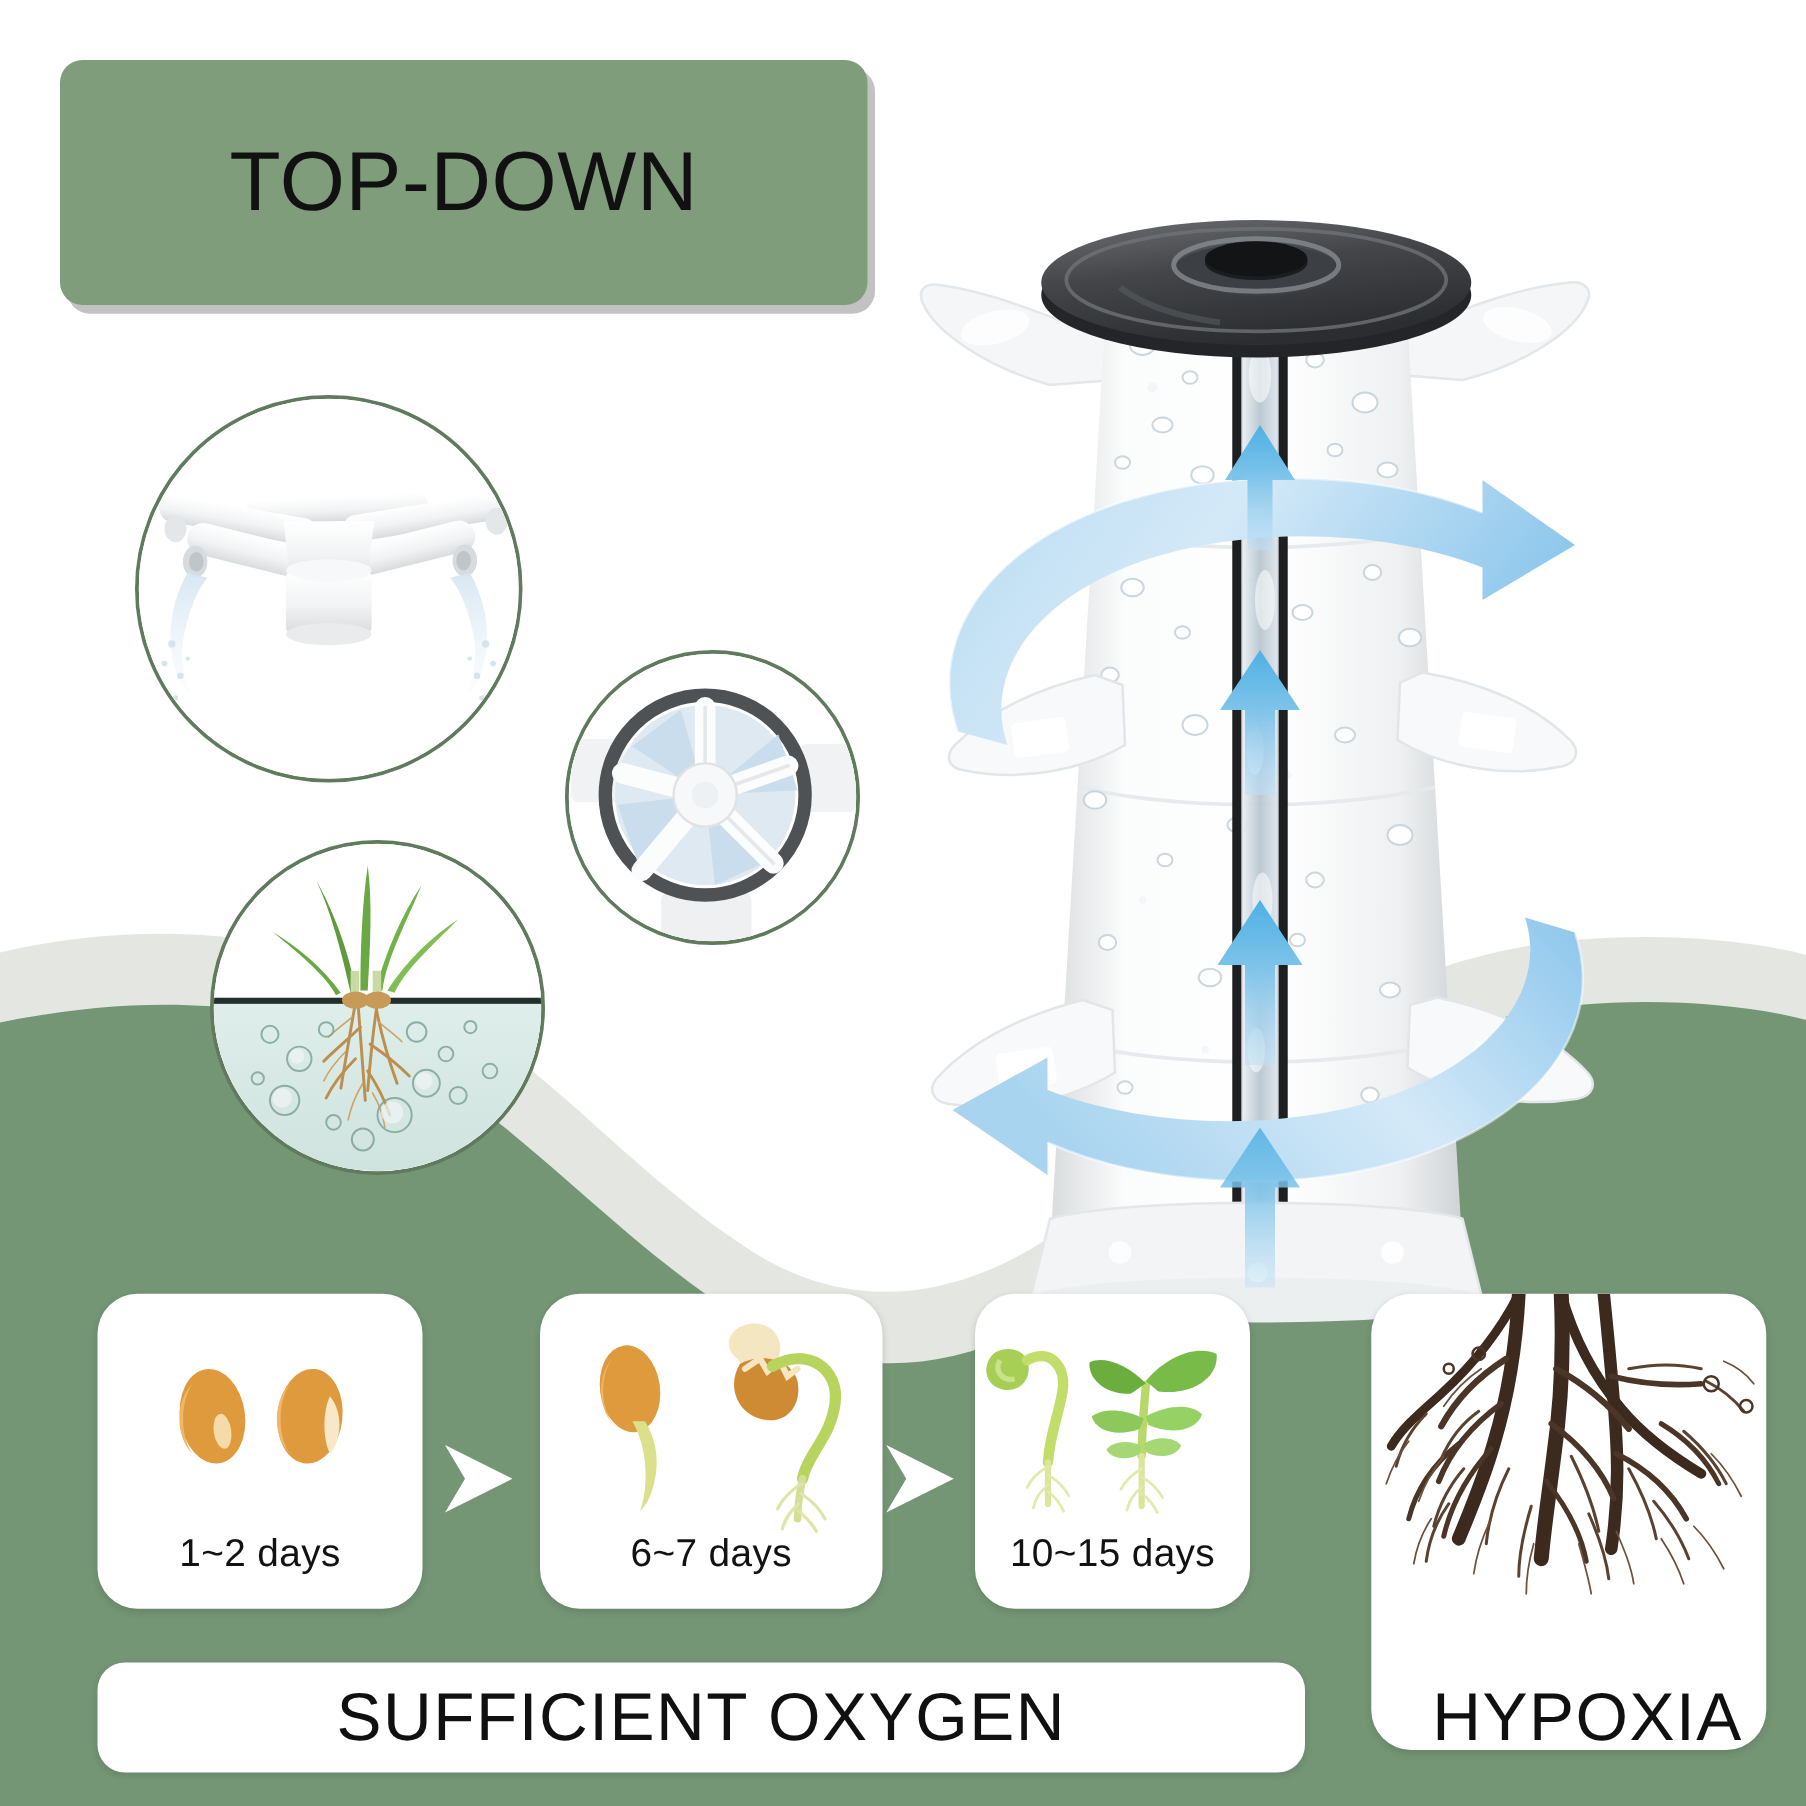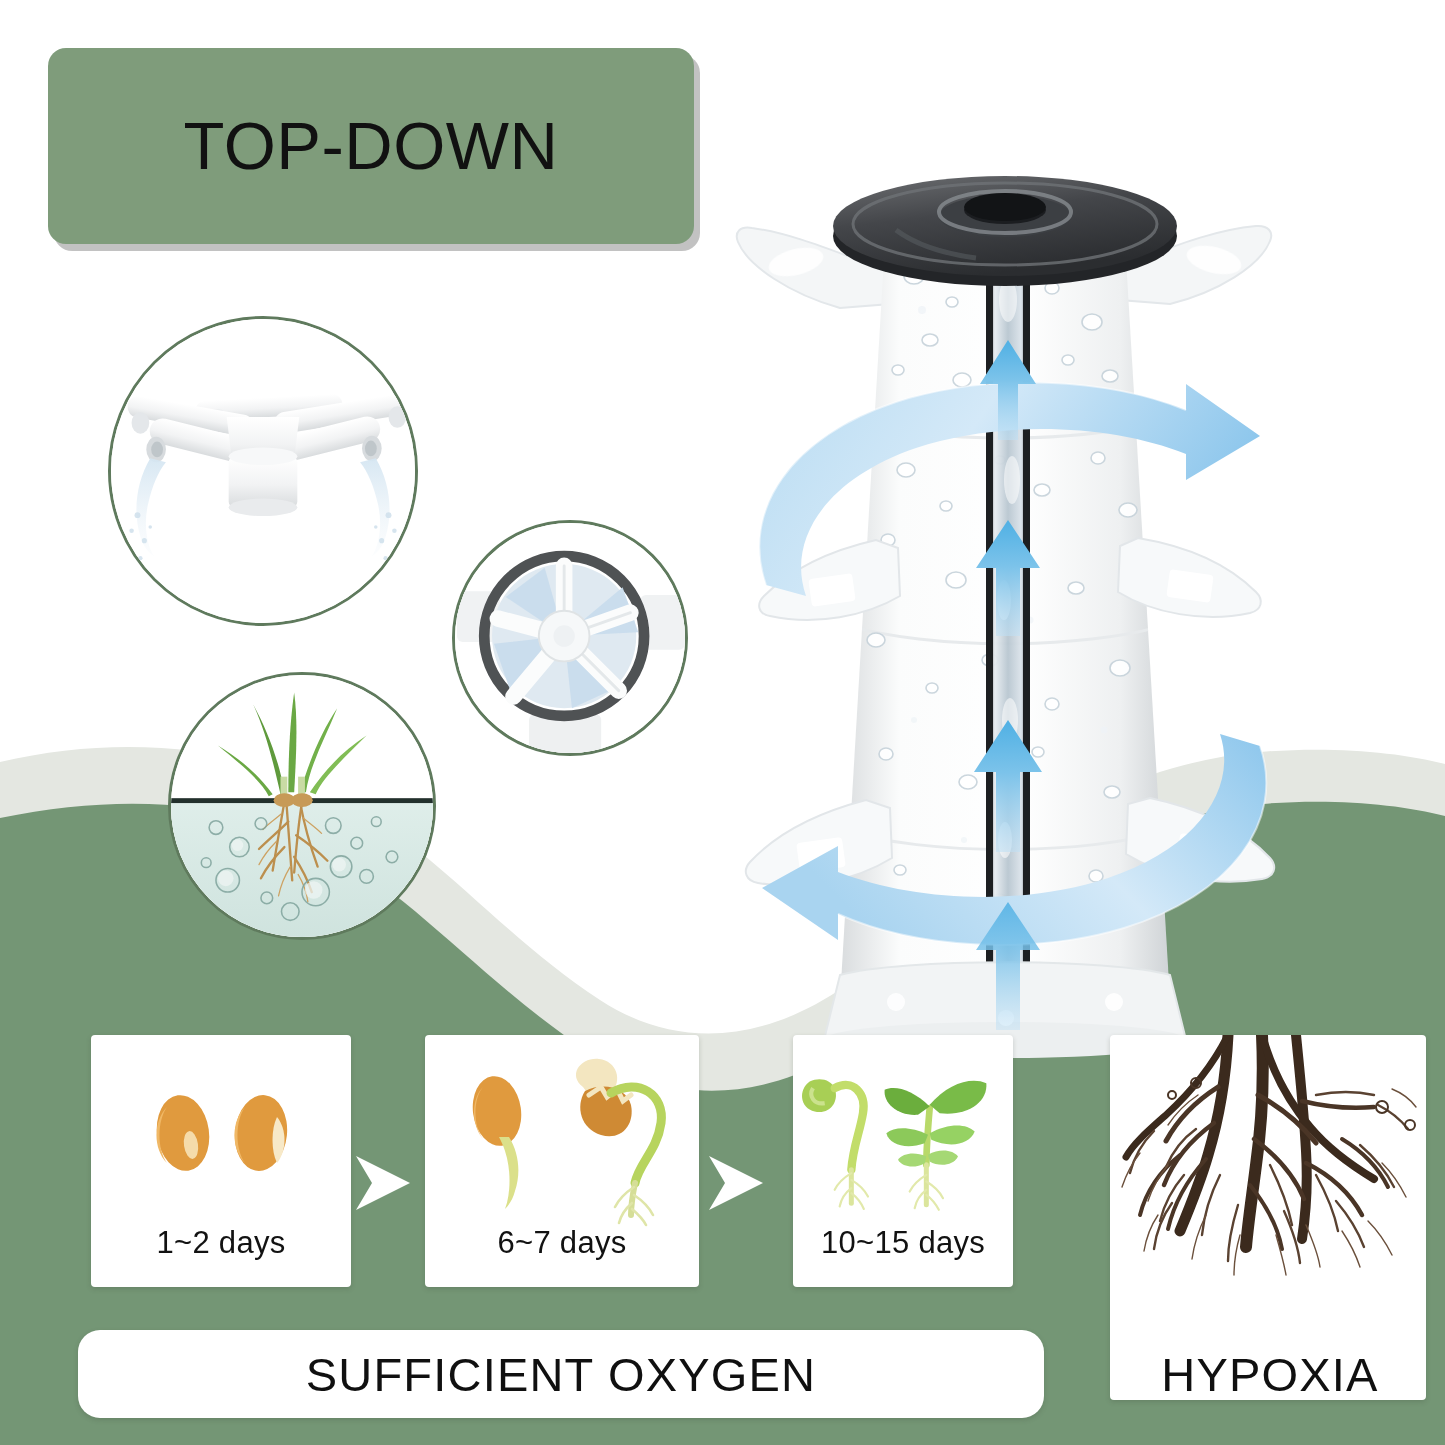--- a/index.html
+++ b/index.html
@@ -40,26 +40,26 @@
   .inset-b{left:452px;top:520px;width:236px;height:236px;}
   .inset-c{left:168px;top:672px;width:268px;height:268px;}
   .inset svg{display:block;width:100%;height:100%;}
 
   
   .tower{position:absolute;left:700px;top:40px;width:620px;height:1020px;}
   .tower svg{display:block;width:620px;height:1020px;}
 
   
   .card{
-    position:absolute;background:#ffffff;border-radius:4px;
+    position:absolute;background:#ffffff;border-radius:32px;
     box-shadow:0 2px 5px rgba(60,70,55,.22);
-    box-sizing:border-box;overflow:hidden;margin-left:13px;
+    box-sizing:border-box;overflow:hidden;
   }
   .card-1{left:78px;top:1035px;width:260px;height:252px;}
-  .card-2{left:412px;top:1035px;width:274px;height:252px;}
+  .card-2{left:432px;top:1035px;width:274px;height:252px;}
   .card-3{left:780px;top:1035px;width:220px;height:252px;}
   .card-4{left:1097px;top:1035px;width:316px;height:365px;}
   .card-art{position:absolute;left:0;top:6px;width:100%;height:186px;}
   .card-art svg{display:block;width:100%;height:100%;}
   .card-caption{
     position:absolute;left:0;right:0;bottom:26px;text-align:center;
     font-size:31px;color:#121212;letter-spacing:.3px;white-space:nowrap;
   }
 
   
@@ -71,21 +71,21 @@
   
   .legend-bar{
     position:absolute;background:#ffffff;border-radius:22px;
     box-shadow:0 2px 5px rgba(60,70,55,.22);
     display:flex;align-items:center;justify-content:center;
     box-sizing:border-box;
   }
   .legend-left{left:78px;top:1330px;width:966px;height:88px;}
   .legend-right{left:1112px;top:1330px;width:316px;height:88px;background:transparent;box-shadow:none;text-align:right;}
   .legend-text{
-    font-size:47px;color:#101010;letter-spacing:1.2px;white-space:nowrap;
+    font-size:54px;color:#101010;letter-spacing:1.2px;white-space:nowrap;
     font-family:"Liberation Sans","DejaVu Sans",sans-serif;
   }
 </style>
 </head>
 <body>
 
 <div class="stage">
 
   <div class="wave-layer">
     <svg viewBox="0 0 1445 745" preserveAspectRatio="none">

